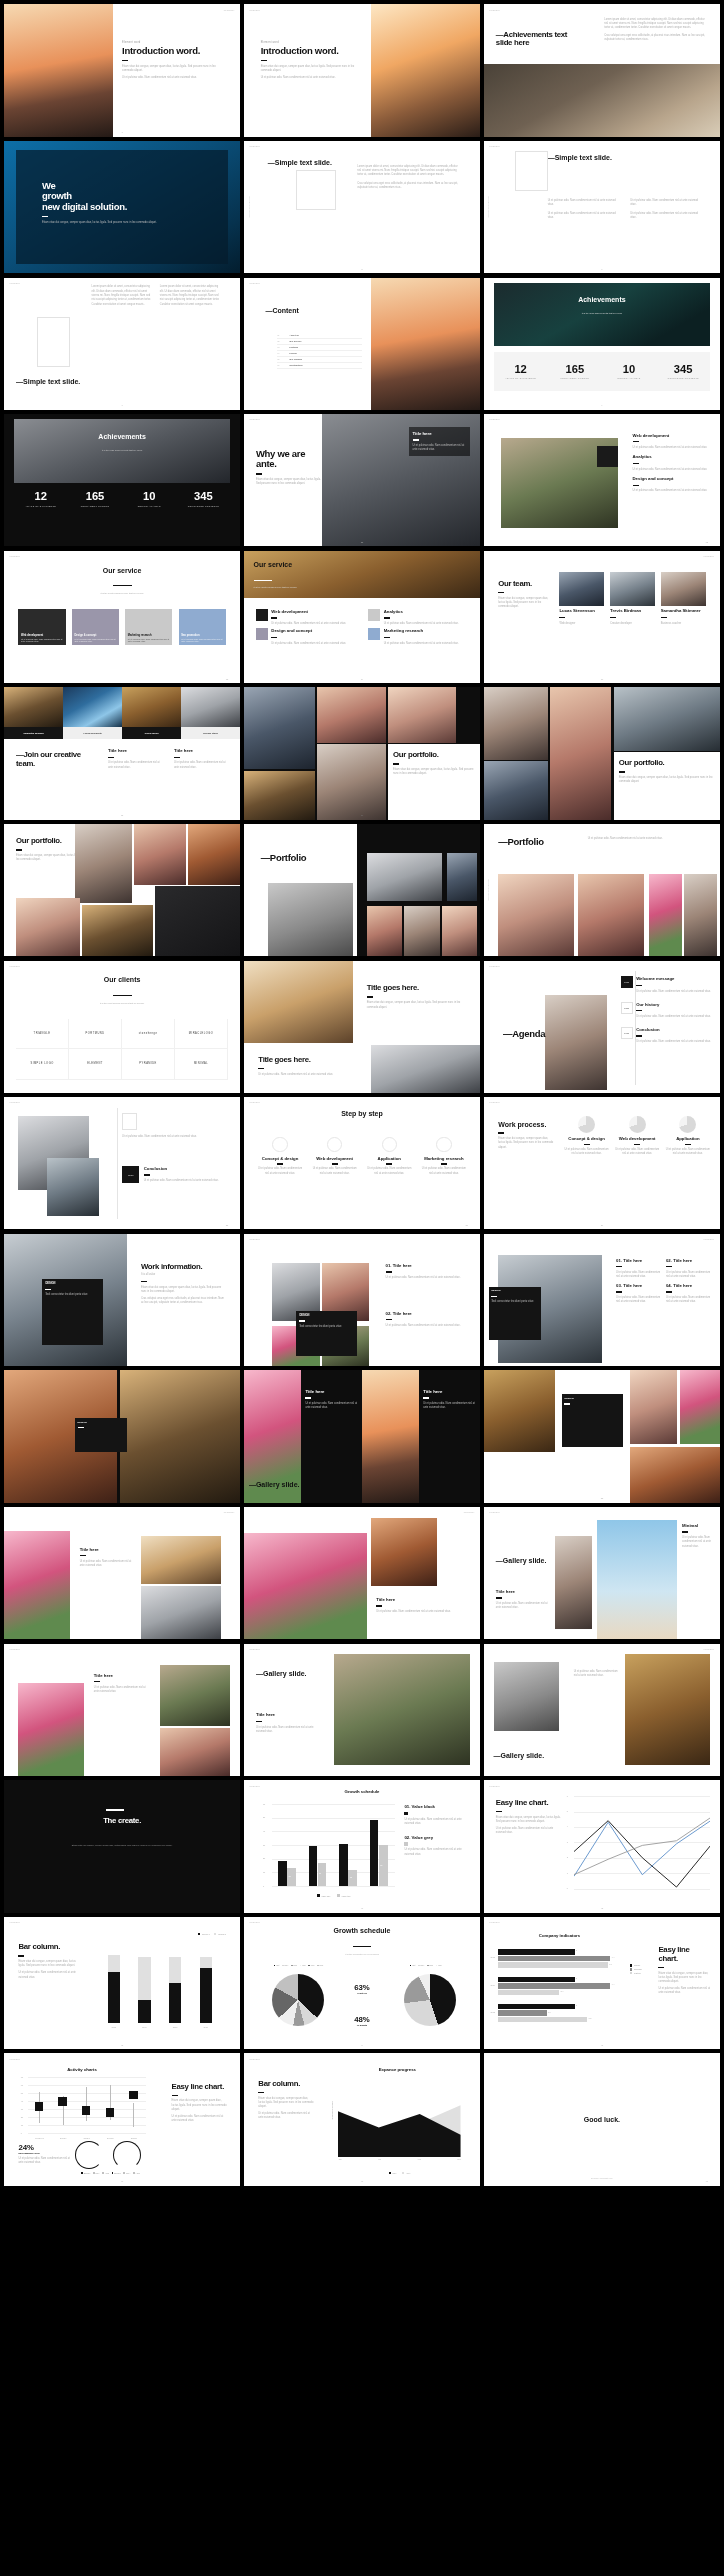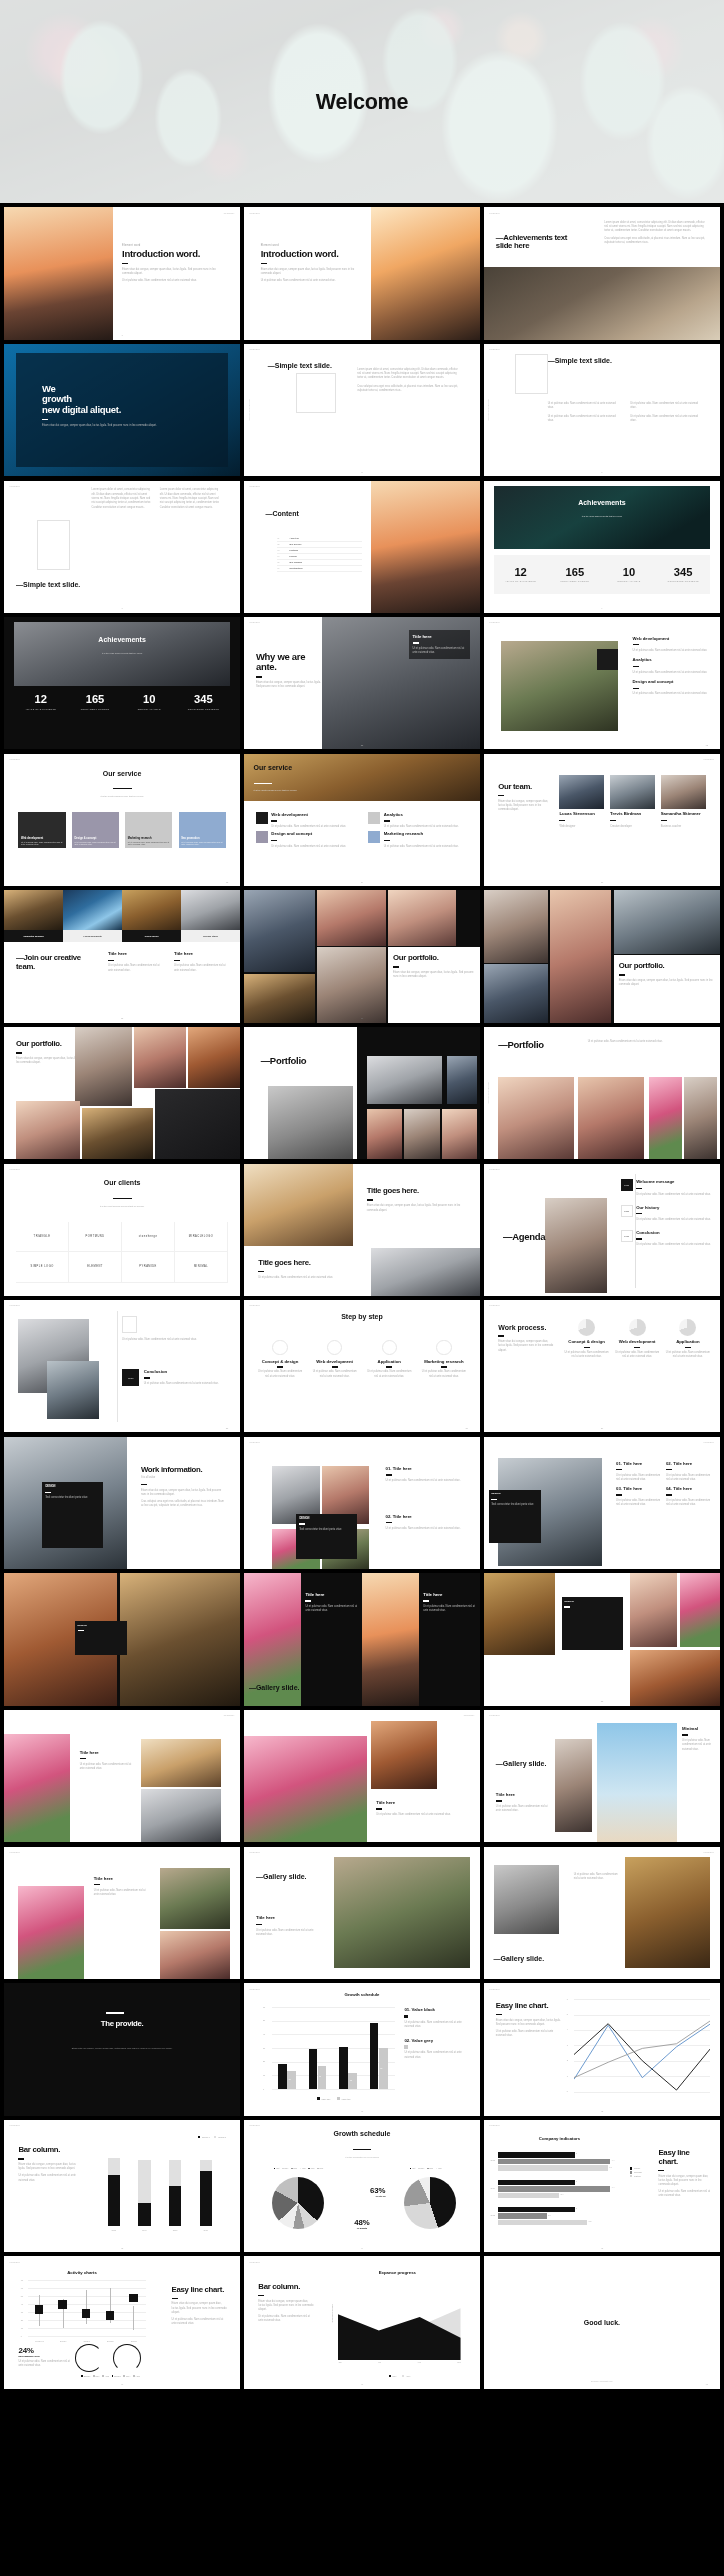--- a/index.html
+++ b/index.html
@@ -98,25 +98,20 @@
   .stat-n { font-size:11.2px; font-weight:bold; color:#111; line-height:1; }
   .stat-n.w { color:#fff; }
   .stat-l { font-size:2.2px; color:#9a9a9a; letter-spacing:0.3px; margin-top:2.6px; }
   .stat-l.w { color:#c0c0c0; }
 </style>
 </head>
 <body>
 
 <div class="page">
 
-  <div class="hero">
-    <div class="hero-img"></div>
-    <div class="hero-wash"></div>
-    <div class="hero-title">Welcome</div>
-  </div>
 
   <div class="grid">
 
     <div class="slide">
       <div class="ph p-sunset" style="position:absolute;left:0;top:0;width:46%;height:100%"></div>
       <div class="mark r">company</div>
       <div style="position:absolute;left:50%;top:28%;width:44%">
         <div class="kick">Element word</div>
         <div class="h1">Introduction word.</div>
         <div class="dash"></div>
@@ -147,21 +142,21 @@
         <div class="body" style="margin-top:3.4px">Cras volutpat urna eget eros sollicitudin, at placerat risus interdum. Nam ac leo suscipit, vulputate tortor at, condimentum risus.</div>
       </div>
     </div>
 
     <div class="slide">
       <div class="ph p-ocean" style="position:absolute;inset:0"></div>
       <div style="position:absolute;left:5%;top:7%;right:5%;bottom:7%;background:rgba(4,28,44,.72)"></div>
       <div style="position:absolute;left:16%;top:30%;width:62%">
         <div class="h1" style="color:#fff">We</div>
         <div class="h1" style="color:#fff">growth</div>
-        <div class="h1" style="color:#fff">new digital aliquet.</div>
+        <div class="h1" style="color:#fff">new digital solution.</div>
         <div class="dash w"></div>
         <div class="body w">Etiam vitae dui congue, semper quam diae, luctus ligula. Sed posuere nunc in leo commodo aliquet.</div>
       </div>
     </div>
 
     <div class="slide">
       <div class="mark">company</div>
       <div class="vtx">Designs / Template one</div>
       <div style="position:absolute;left:10%;top:14%;width:32%" class="h2">—Simple text slide.</div>
       <div style="position:absolute;left:22%;top:22%;width:17%;height:30%;border:0.5px solid #e2e2e2"></div>
@@ -829,21 +824,21 @@
     <div class="slide">
       <div class="mark r">company</div>
       <div class="ph p-gray" style="position:absolute;left:4%;top:14%;width:28%;height:52%"></div>
       <div class="ph p-leaf" style="position:absolute;left:60%;top:8%;width:36%;height:84%"></div>
       <div style="position:absolute;left:4%;bottom:12%;width:34%" class="h2">—Gallery slide.</div>
       <div style="position:absolute;left:38%;top:20%;width:20%" class="body">Ut et pulvinar odio. Nam condimentum nisl at ante euismod vitae.</div>
     </div>
 
     <div class="slide dark">
       <div style="position:absolute;left:43%;top:22%;width:8%;height:1.2px;background:#fff"></div>
-      <div style="position:absolute;left:0;top:28%;width:100%;text-align:center;color:#fff" class="h1 sm">The provide.</div>
+      <div style="position:absolute;left:0;top:28%;width:100%;text-align:center;color:#fff" class="h1 sm">The create.</div>
       <div style="position:absolute;left:22%;top:48%;width:56%;text-align:center;font-size:2.2px;color:#9a9a9a;line-height:1.7">Etiam vitae dui congue, semper quam diae, luctus ligula. Sed posuere nunc in leo commodo lore ipsum.</div>
     </div>
 
     <div class="slide">
       <div class="mark">company</div>
       <div style="position:absolute;left:0;top:7%;width:100%;text-align:center" class="h3">Growth schedule</div>
       <div id="gbars" style="position:absolute;left:12%;top:18%;width:52%;height:62%">
           <div class="gl" style="top: 100%;"></div>
           <div class="tick" style="position: absolute; left: -9.5px; top: 98.4%;">0</div>
           <div class="gl" style="top: 83.3333%;"></div>
@@ -945,21 +940,21 @@
       <div class="pg">43</div>
     </div>
 
     <div class="slide">
       <div class="mark">company</div>
       <div style="position:absolute;left:0;top:8%;width:100%;text-align:center" class="h2">Growth schedule</div>
       <div style="position:absolute;left:46%;top:22%;width:8%;height:1.2px;background:#111"></div>
       <div style="position:absolute;left:0;top:27%;width:100%;text-align:center;font-size:2.2px;color:#b0b0b0">It is the description of our progress</div>
       <div id="pie-left-leg" style="position:absolute;left:6%;top:36%;width:34%;text-align:center" class="legend"><span style="margin: 0px 1.3px;"><span style="display:inline-block;width:1.7px;height:1.7px;background:#111;margin-right:0.9px"></span>Oct</span><span style="margin: 0px 1.3px;"><span style="display:inline-block;width:1.7px;height:1.7px;background:#d8d8d8;margin-right:0.9px"></span>Nov</span><span style="margin: 0px 1.3px;"><span style="display:inline-block;width:1.7px;height:1.7px;background:#9a9a9a;margin-right:0.9px"></span>Dec</span><span style="margin: 0px 1.3px;"><span style="display:inline-block;width:1.7px;height:1.7px;background:#efefef;margin-right:0.9px"></span>Jan</span><span style="margin: 0px 1.3px;"><span style="display:inline-block;width:1.7px;height:1.7px;background:#666;margin-right:0.9px"></span>Feb</span><span style="margin: 0px 1.3px;"><span style="display:inline-block;width:1.7px;height:1.7px;background:#c0c0c0;margin-right:0.9px"></span>Mar</span></div>
       <div id="pie-left" style="position: absolute; left: 12%; top: 43%; width: 22%; aspect-ratio: 1 / 1; border-radius: 50%; background: conic-gradient(rgb(17, 17, 17) 0deg, rgb(17, 17, 17) 133.2deg, rgb(216, 216, 216) 133.2deg, rgb(216, 216, 216) 165.6deg, rgb(154, 154, 154) 165.6deg, rgb(154, 154, 154) 190.8deg, rgb(239, 239, 239) 190.8deg, rgb(239, 239, 239) 226.8deg, rgb(102, 102, 102) 226.8deg, rgb(102, 102, 102) 298.8deg, rgb(192, 192, 192) 298.8deg, rgb(192, 192, 192) 360deg);"></div>
-      <div style="position:absolute;left:40%;top:50%;width:20%;text-align:right">
+      <div style="position:absolute;left:40%;top:50%;width:20%;text-align:center">
         <div style="font-size:7.8px;font-weight:bold;color:#111">63%</div>
         <div style="font-size:2.2px;color:#111;font-weight:bold">Of site fill</div>
       </div>
       <div id="pie-right-leg" style="position:absolute;right:6%;top:36%;width:34%;text-align:center" class="legend"><span style="margin: 0px 1.3px;"><span style="display:inline-block;width:1.7px;height:1.7px;background:#111;margin-right:0.9px"></span>Oct</span><span style="margin: 0px 1.3px;"><span style="display:inline-block;width:1.7px;height:1.7px;background:#d8d8d8;margin-right:0.9px"></span>Nov</span><span style="margin: 0px 1.3px;"><span style="display:inline-block;width:1.7px;height:1.7px;background:#9a9a9a;margin-right:0.9px"></span>Dec</span><span style="margin: 0px 1.3px;"><span style="display:inline-block;width:1.7px;height:1.7px;background:#efefef;margin-right:0.9px"></span>Jan</span></div>
       <div id="pie-right" style="position: absolute; right: 10%; top: 43%; width: 22%; aspect-ratio: 1 / 1; border-radius: 50%; background: conic-gradient(rgb(17, 17, 17) 0deg, rgb(17, 17, 17) 162deg, rgb(216, 216, 216) 162deg, rgb(216, 216, 216) 262.8deg, rgb(154, 154, 154) 262.8deg, rgb(154, 154, 154) 334.8deg, rgb(239, 239, 239) 334.8deg, rgb(239, 239, 239) 360deg);"></div>
       <div style="position:absolute;left:40%;top:74%;width:20%;text-align:center">
         <div style="font-size:7.8px;font-weight:bold;color:#111">48%</div>
         <div style="font-size:2.2px;color:#111;font-weight:bold">Of growth</div>
       </div>
       <div class="pg">44</div>

